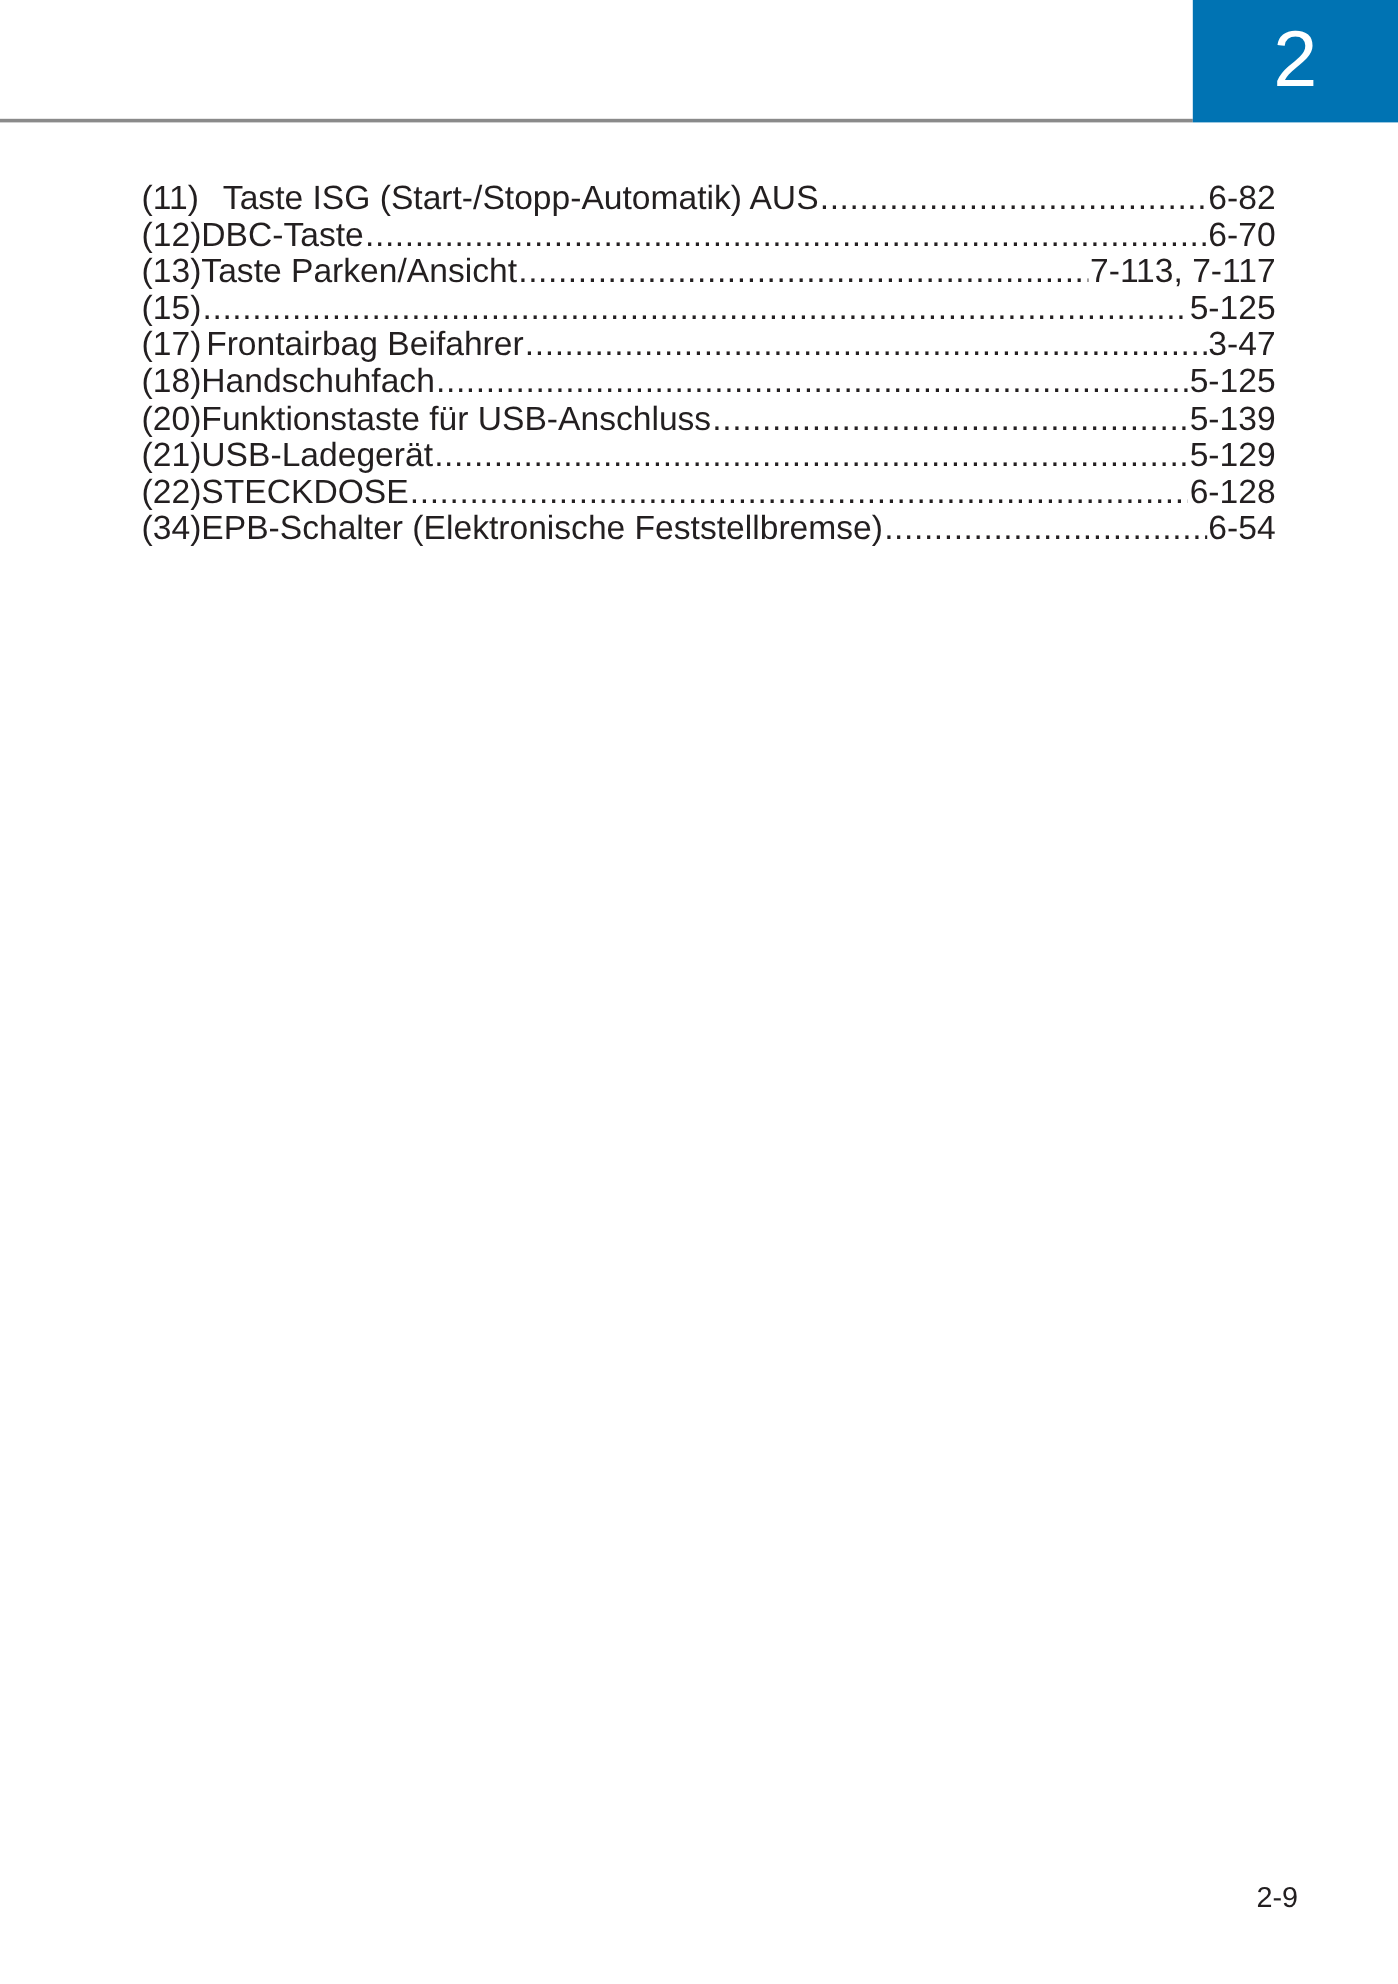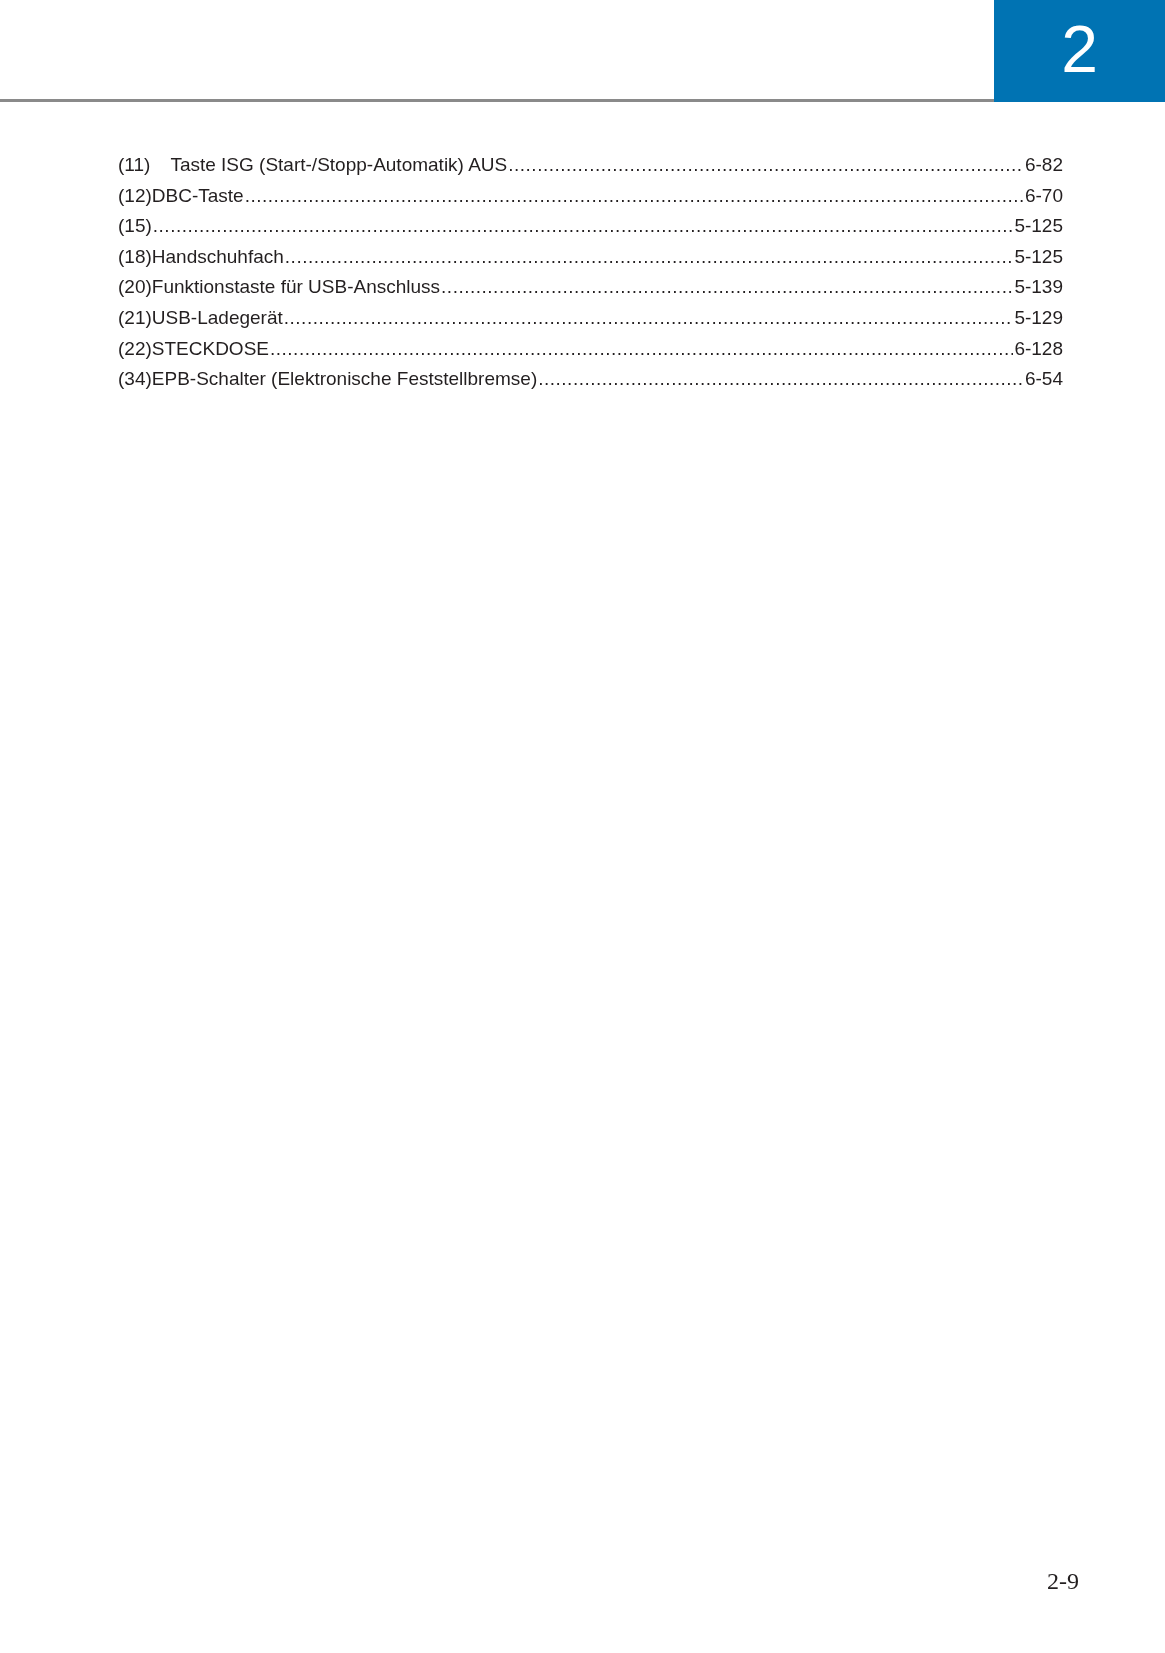--- a/index.html
+++ b/index.html
@@ -3,27 +3,27 @@
   <meta charset="utf-8">
   <style>
     html, body { margin: 0; padding: 0; background: #ffffff; }
     body { width: 1165px; height: 1653px; position: relative; overflow: hidden;
       font-family: "Liberation Sans", "DejaVu Sans", sans-serif; color: #231f20; }
     .top-rule { position: absolute; left: 0; top: 99px; width: 994px; height: 3px; background: #8a8a8a; }
     .chapter-tab { position: absolute; left: 994px; top: 0; width: 171px; height: 102px; background: #0073b3;
       display: flex; align-items: center; justify-content: center; }
     .chapter-num { color: #ffffff; font-size: 66px; font-weight: 400; line-height: 1; margin-top: -4px; }
     .toc { position: absolute; left: 118px; top: 150px; width: 945px; }
-    .row { display: flex; align-items: flex-end; height: 30.6px; font-size: 19px; line-height: 30.6px; white-space: nowrap; }
+    .row { display: flex; align-items: flex-end; height: 30.6px; font-size: 28px; line-height: 30.6px; white-space: nowrap; }
     .num { flex: 0 0 auto; }
     .label { flex: 0 0 auto; }
     .dots { flex: 1 1 auto; overflow: hidden; margin: 0 1px; }
     .dots::before { content: "................................................................................................................................................................................................................................................................................"; letter-spacing: 0.5px; }
     .page { flex: 0 0 auto; }
-    .footer-page { position: absolute; left: 1047px; top: 1568px; font-size: 24px; color: #231f20; font-family: Liberation Serif, serif; }
+    .footer-page { position: absolute; left: 1047px; top: 1568px; font-size: 24px; color: #231f20; }
   </style>
 </head>
 <body>
 
 <div class="top-rule"></div>
 <div class="chapter-tab">
   <span class="chapter-num">2</span>
 </div>
 
 <div class="toc">
@@ -33,23 +33,35 @@
       <span class="dots"></span>
       <span class="page">6-82</span>
     </div>
   <div class="row">
       <span class="num">(12)</span>
       <span class="label">DBC-Taste</span>
       <span class="dots"></span>
       <span class="page">6-70</span>
     </div>
   <div class="row">
+      <span class="num">(13)</span>
+      <span class="label">Taste Parken/Ansicht</span>
+      <span class="dots"></span>
+      <span class="page">7-113, 7-117</span>
+    </div>
+  <div class="row">
       <span class="num">(15)</span>
       <span class="dots"></span>
       <span class="page">5-125</span>
+    </div>
+  <div class="row">
+      <span class="num">(17)</span>
+      <span class="label" style="margin-left:4px">Frontairbag Beifahrer</span>
+      <span class="dots"></span>
+      <span class="page">3-47</span>
     </div>
   <div class="row">
       <span class="num">(18)</span>
       <span class="label">Handschuhfach</span>
       <span class="dots"></span>
       <span class="page">5-125</span>
     </div>
   <div class="row">
       <span class="num">(20)</span>
       <span class="label">Funktionstaste für USB-Anschluss</span>

